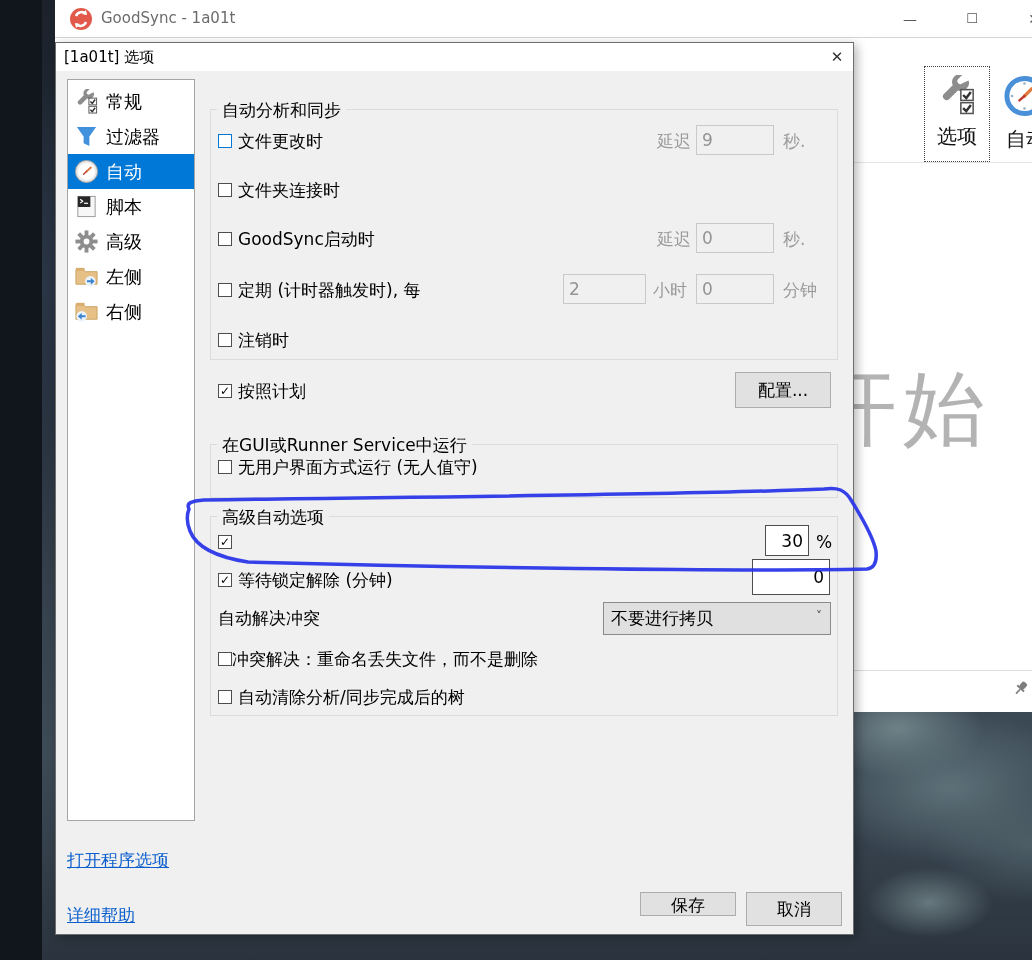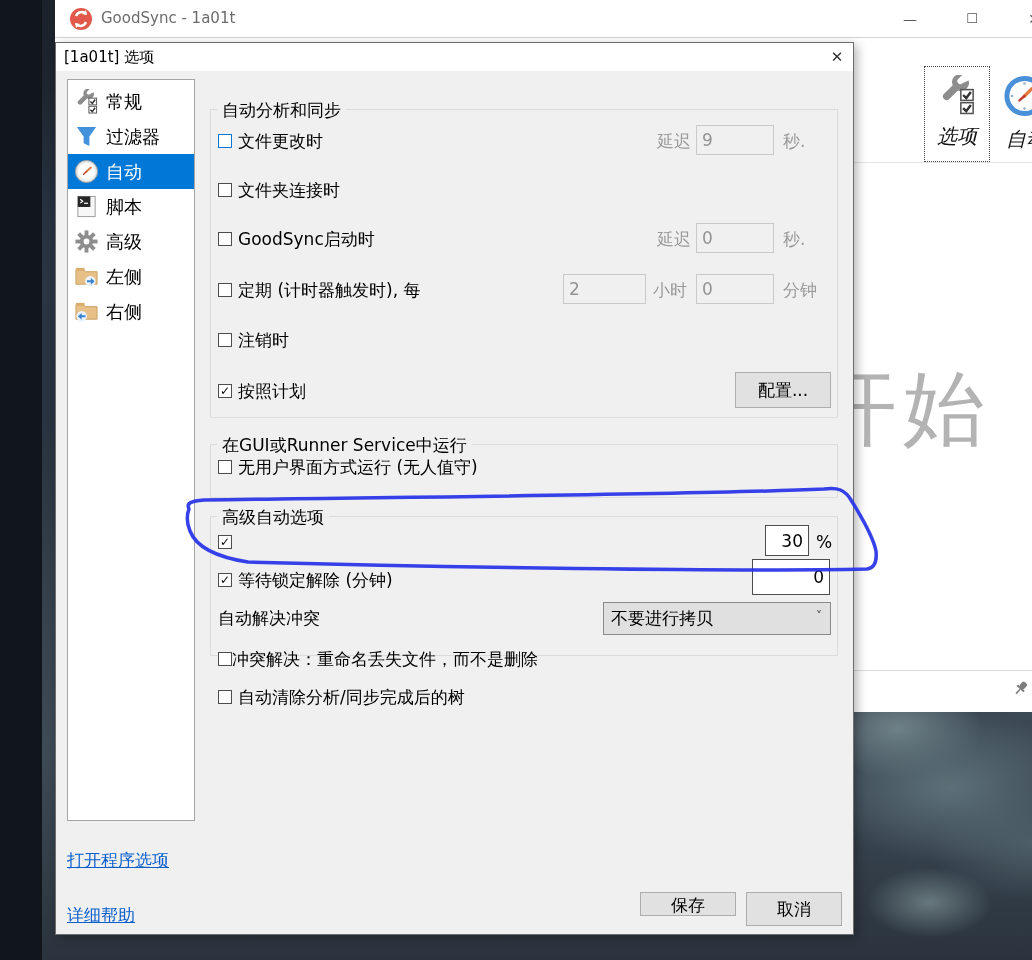--- a/index.html
+++ b/index.html
@@ -17,21 +17,21 @@
   }
   .abs{position:absolute;}
   
   .titlebar{position:absolute;left:13px;top:0;width:1004px;height:38px;background:#fff;
     border-bottom:1px solid #d5d5d5;z-index:1;}
   .app-title{position:absolute;left:46px;top:9px;font-size:15px;color:#6b6b6b;}
   .winctl{position:absolute;top:8px;width:30px;height:22px;text-align:center;font-size:14px;color:#5a5a5a;line-height:22px;}
   .main-right{position:absolute;left:13px;top:38px;width:1004px;height:674px;background:#fff;z-index:1;}
   .toolbar-zone{position:absolute;left:0;top:0;width:1004px;height:125px;border-bottom:1px solid #e4e4e4;}
   .tbtn{position:absolute;text-align:center;}
-  .tbtn .tlabel{display:block;font-size:20px;color:#111;margin-top:4px;font-style:italic;}
+  .tbtn .tlabel{display:block;font-size:20px;color:#111;margin-top:4px;}
   .start-text{position:absolute;left:760px;top:330px;font-size:82px;line-height:1;color:#b3b3b3;letter-spacing:6px;white-space:nowrap;}
   .bot-divider{position:absolute;left:0;top:632px;width:1004px;height:1px;background:#dcdcdc;}
   .bot-icon{position:absolute;top:640px;width:20px;height:20px;color:#6e6e6e;font-size:14px;text-align:center;line-height:20px;}
   
   .dialog{position:absolute;left:13px;top:42px;width:799px;height:893px;background:#f0f0f0;
     border:1px solid #6e6e6e;z-index:2;box-shadow:3px 3px 10px rgba(0,0,0,.3);}
   .dlg-header{position:absolute;left:0;top:0;width:100%;height:28px;background:#fff;padding-left:34px;}
   .dlg-title{position:absolute;left:8px;top:5px;font-size:15px;color:#000;}
   .dlg-close{position:absolute;left:769px;top:3px;width:24px;height:22px;text-align:center;font-size:15px;color:#333;line-height:22px;}
   
@@ -195,21 +195,21 @@
         <svg class="side-ico" viewBox="0 0 26 26">
           <path d="M2 6 l8 0 2 2 12 0 0 13 -22 0 z" fill="#e7c088" stroke="#c9a25e"></path>
           <rect x="2" y="4" width="9" height="3" fill="#d9ad6e"></rect>
           <circle cx="8" cy="18" r="5.5" fill="#eaf3fc"></circle>
           <path d="M12 18 h-4 v-2.5 l-4 3.5 4 3.5 v-2.5 h4 z" fill="#3b82d0" transform="translate(0,-1)"></path>
         </svg>
         <span class="slabel">右侧</span>
       </div>
     </div>
 
-    <div class="gbox" style="top:66px;height:309px">
+    <div class="gbox" style="top:66px;height:251px">
       <span class="gtitle">自动分析和同步</span>
     </div>
     <span class="cb blue" style="left:162px;top:91px"></span>
     <span class="lbl" style="left:182px;top:87px">文件更改时</span>
     <span class="lbl gray" style="left:601px;top:87px">延迟</span>
     <input class="tb dis" style="left: 640px; top: 82px; width: 78px; height: 30px;" value="9">
     <span class="lbl gray" style="left:727px;top:87px">秒.</span>
 
     <span class="cb" style="left:162px;top:140px"></span>
     <span class="lbl" style="left:182px;top:136px">文件夹连接时</span>
@@ -233,21 +233,21 @@
     <span class="cb on" style="left:162px;top:341px"></span>
     <span class="lbl" style="left:182px;top:337px">按照计划</span>
     <button class="btn" style="left:679px;top:329px;width:96px;height:36px">配置...</button>
 
     <div class="gbox" style="top:401px;height:54px">
       <span class="gtitle">在GUI或Runner Service中运行</span>
     </div>
     <span class="cb" style="left:162px;top:417px"></span>
     <span class="lbl" style="left:182px;top:413px">无用户界面方式运行 (无人值守)</span>
 
-    <div class="gbox" style="top:473px;height:140px">
+    <div class="gbox" style="top:473px;height:200px">
       <span class="gtitle">高级自动选项</span>
     </div>
     <span class="cb on" style="left:162px;top:492px"></span>
     <input class="tb en" style="left: 709px; top: 482px; width: 44px; height: 31px;" value="30">
     <span class="lbl" style="left:760px;top:488px">%</span>
 
     <span class="cb on" style="left:162px;top:530px"></span>
     <span class="lbl" style="left:182px;top:526px">等待锁定解除 (分钟)</span>
     <input class="tb en" style="left: 696px; top: 516px; width: 78px; height: 36px;" value="0">
 

